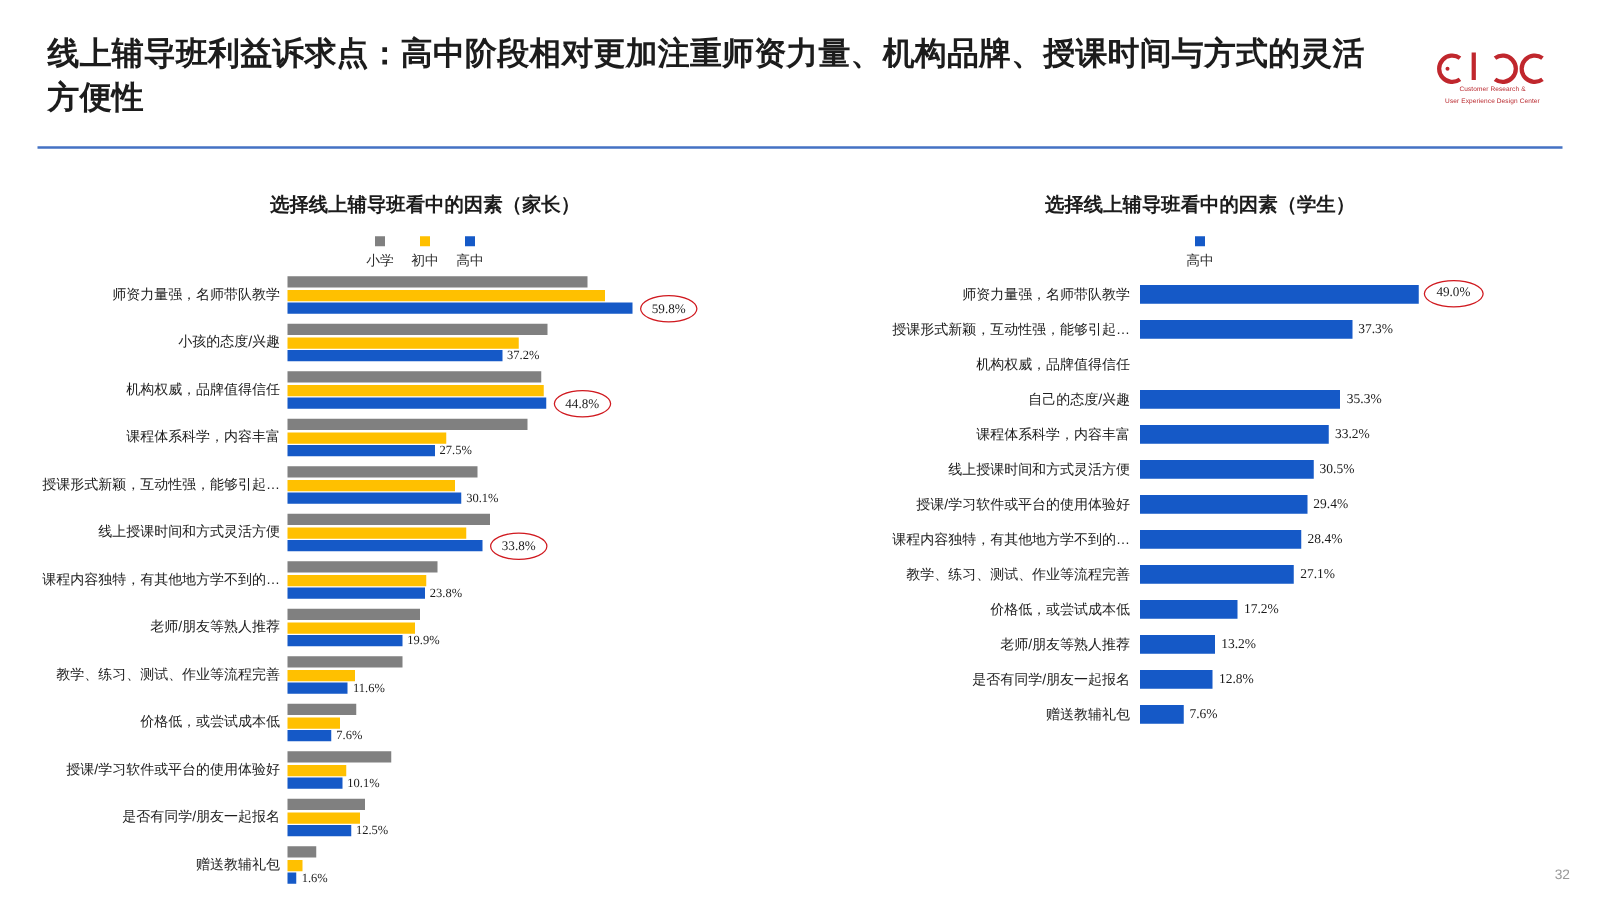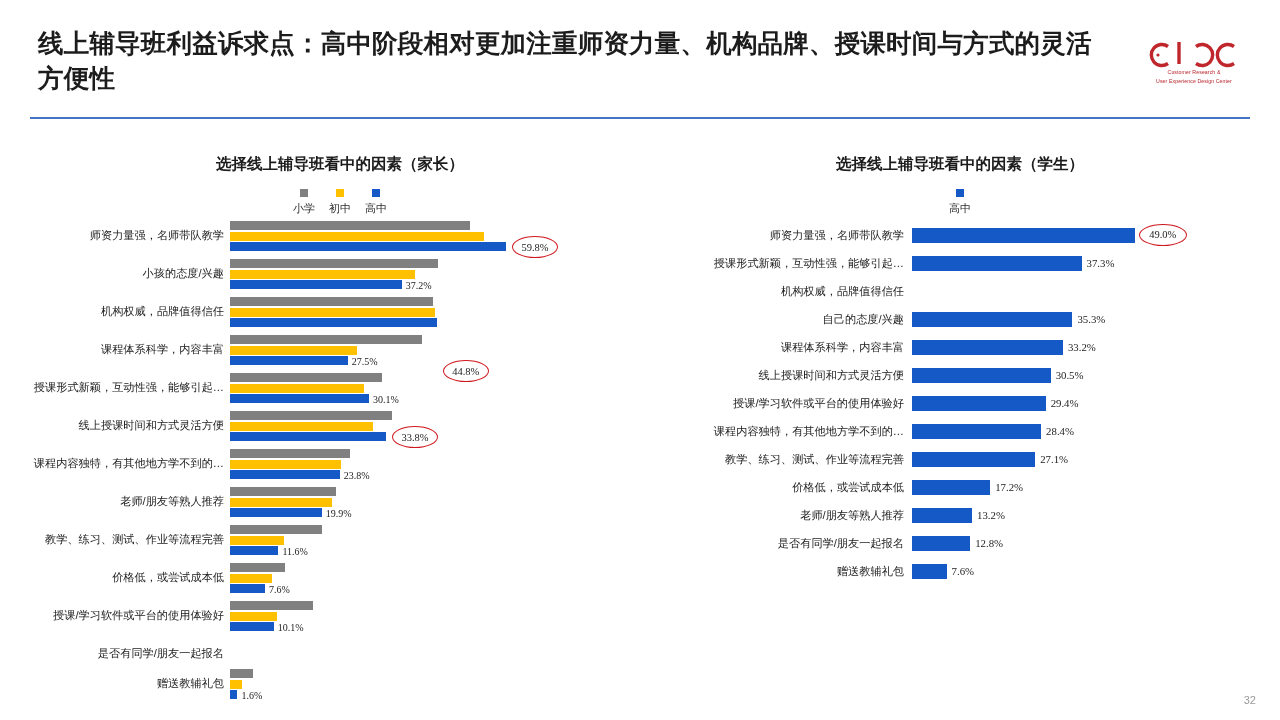--- a/index.html
+++ b/index.html
@@ -214,21 +214,21 @@
             <span class="bar-value">37.2%</span>
           </div>
         </div>
       </div>
       <div class="row" style="margin-bottom: 8px;">
         <div class="cat-label" style="width: 200px; padding-top: 7px;">机构权威，品牌值得信任</div>
         <div class="bars">
           <div class="bar" style="background: rgb(128, 128, 128); width: 203.077px;"></div>
           <div class="bar" style="background: rgb(255, 192, 0); width: 205.385px;"></div>
           <div class="bar" style="background: rgb(21, 89, 199); width: 206.769px;">
-            <span class="ellipse" style="width: 46px; height: 22px; left: calc(100% + 6px); top: -6px; position: absolute; margin-top: 48px;">44.8%</span>
+            <span class="ellipse" style="width: 46px; height: 22px; left: calc(100% + 6px); top: -6px; position: absolute;">44.8%</span>
           </div>
         </div>
       </div>
       <div class="row" style="margin-bottom: 8px;">
         <div class="cat-label" style="width: 200px; padding-top: 7px;">课程体系科学，内容丰富</div>
         <div class="bars">
           <div class="bar" style="background: rgb(128, 128, 128); width: 191.538px;"></div>
           <div class="bar" style="background: rgb(255, 192, 0); width: 126.923px;"></div>
           <div class="bar" style="background: rgb(21, 89, 199); width: 117.692px;">
             <span class="bar-value">27.5%</span>
@@ -300,20 +300,27 @@
         <div class="bars">
           <div class="bar" style="background: rgb(128, 128, 128); width: 83.0769px;"></div>
           <div class="bar" style="background: rgb(255, 192, 0); width: 46.6154px;"></div>
           <div class="bar" style="background: rgb(21, 89, 199); width: 43.8462px;">
             <span class="bar-value">10.1%</span>
           </div>
         </div>
       </div>
       <div class="row" style="margin-bottom: 8px;">
         <div class="cat-label" style="width: 200px; padding-top: 7px;">是否有同学/朋友一起报名</div>
+        <div class="bars">
+          <div class="bar" style="background: rgb(128, 128, 128); width: 62.3077px;"></div>
+          <div class="bar" style="background: rgb(255, 192, 0); width: 57.6923px;"></div>
+          <div class="bar" style="background: rgb(21, 89, 199); width: 50.7692px;">
+            <span class="bar-value">12.5%</span>
+          </div>
+        </div>
       </div>
       <div class="row" style="margin-bottom: 8px;">
         <div class="cat-label" style="width: 200px; padding-top: 7px;">赠送教辅礼包</div>
         <div class="bars">
           <div class="bar" style="background: rgb(128, 128, 128); width: 23.0769px;"></div>
           <div class="bar" style="background: rgb(255, 192, 0); width: 11.5385px;"></div>
           <div class="bar" style="background: rgb(21, 89, 199); width: 7.38462px; text-align: right;">
             <span class="bar-value">1.6%</span>
           </div>
         </div>

